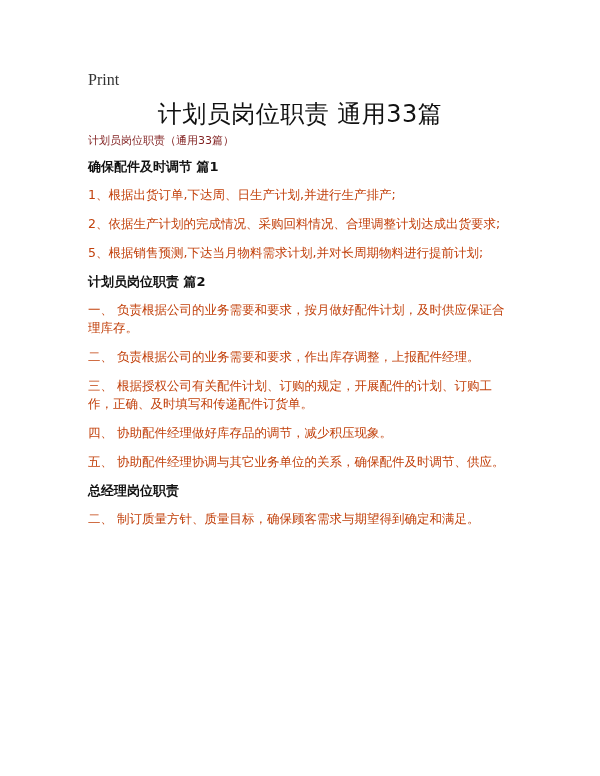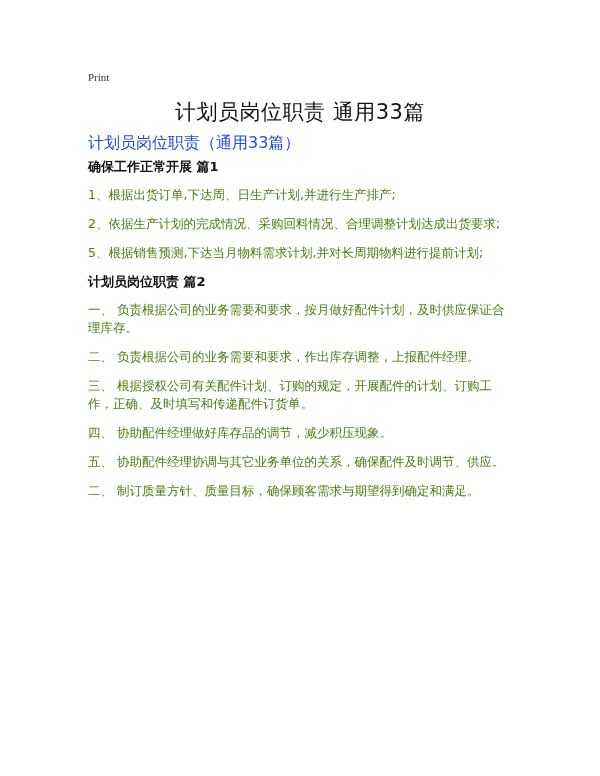--- a/index.html
+++ b/index.html
@@ -1,49 +1,50 @@
 <!DOCTYPE html>
 <html><head>
   <meta charset="utf-8">
   <style>
     html, body { margin: 0; padding: 0; background: #ffffff; }
     body { width: 600px; height: 776px; position: relative; overflow: hidden;
            font-family: "DejaVu Sans", sans-serif; color: #222222; }
     .page { position: absolute; left: 88px; top: 0; width: 424px; }
     .print { position: absolute; top: 71px; left: 0; font-family: "Liberation Serif", serif;
-             font-size: 11px; color: #333; }
+             font-size: 16px; color: #333; }
     .title { position: absolute; top: 98px; left: 0; width: 424px; text-align: center;
-             font-size: 21px; color: #111; letter-spacing: 0.5px; }
-    .subtitle { position: absolute; top: 133px; left: 0; font-size: 16px; color: #1d4ed8; }
+             font-size: 24px; color: #111; letter-spacing: 0.5px; }
+    .subtitle { position: absolute; top: 133px; left: 0; font-size: 11px; color: #7f1d1d; }
     .content { position: absolute; top: 158px; left: 0; width: 424px; }
     .h { font-weight: bold; font-size: 13px; color: #111; margin: 0 0 10px 0; line-height: 18px; }
-    .p { font-size: 12.5px; line-height: 18px; margin: 0 0 11px 0; color: #4d7c0f; }
+    .p { font-size: 12.5px; line-height: 18px; margin: 0 0 11px 0; color: #c2410c; }
   </style>
 </head>
 <body>
 
 <div class="page">
   <div class="print">Print</div>
   <div class="title">计划员岗位职责 通用33篇</div>
   <div class="subtitle">计划员岗位职责（通用33篇）</div>
 
   <div class="content">
     <div>
-      <div class="h">确保工作正常开展 篇1</div>
+      <div class="h">确保配件及时调节 篇1</div>
       <div class="p">1、根据出货订单,下达周、日生产计划,并进行生产排产;</div>
       <div class="p">2、依据生产计划的完成情况、采购回料情况、合理调整计划达成出货要求;</div>
       <div class="p">5、根据销售预测,下达当月物料需求计划,并对长周期物料进行提前计划;</div>
     </div>
 
     <div>
       <div class="h">计划员岗位职责 篇2</div>
       <div class="p">一、 负责根据公司的业务需要和要求，按月做好配件计划，及时供应保证合理库存。</div>
       <div class="p">二、 负责根据公司的业务需要和要求，作出库存调整，上报配件经理。</div>
       <div class="p">三、 根据授权公司有关配件计划、订购的规定，开展配件的计划、订购工作，正确、及时填写和传递配件订货单。</div>
       <div class="p">四、 协助配件经理做好库存品的调节，减少积压现象。</div>
       <div class="p">五、 协助配件经理协调与其它业务单位的关系，确保配件及时调节、供应。</div>
     </div>
 
     <div>
+      <div class="h">总经理岗位职责</div>
       <div class="p">二、 制订质量方针、质量目标，确保顾客需求与期望得到确定和满足。</div>
     </div>
   </div>
 </div>
 
 </body></html>

